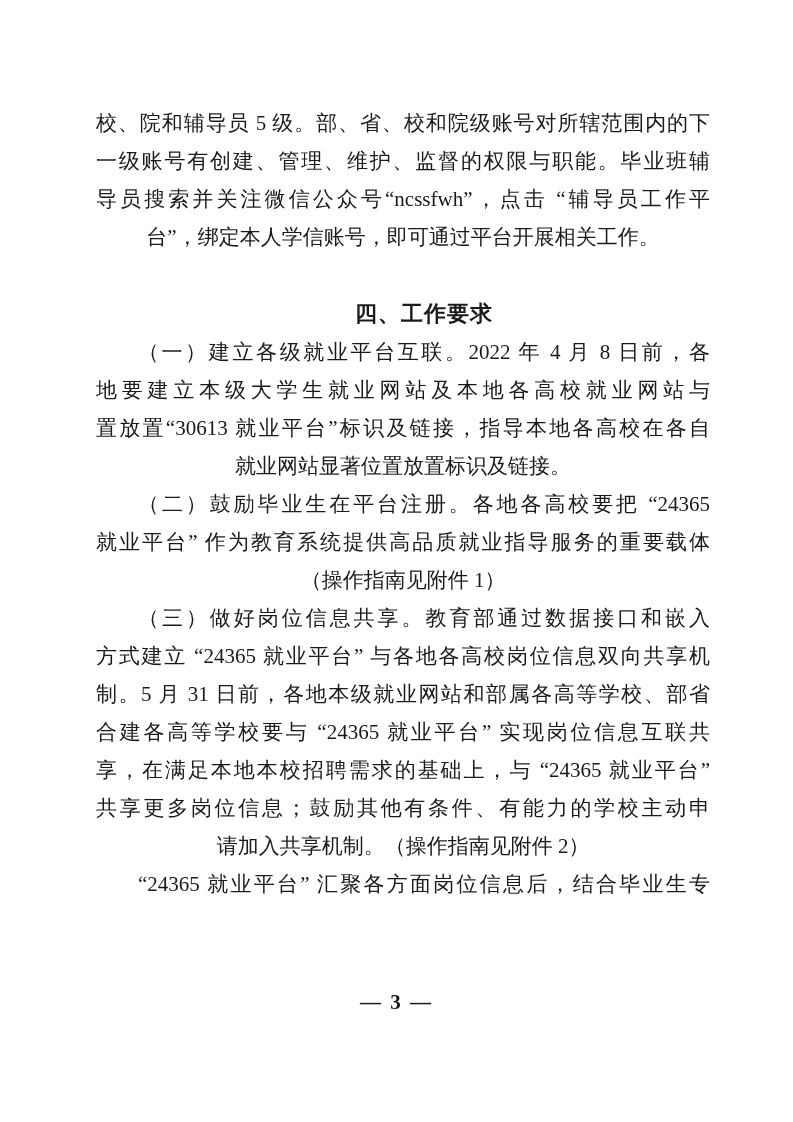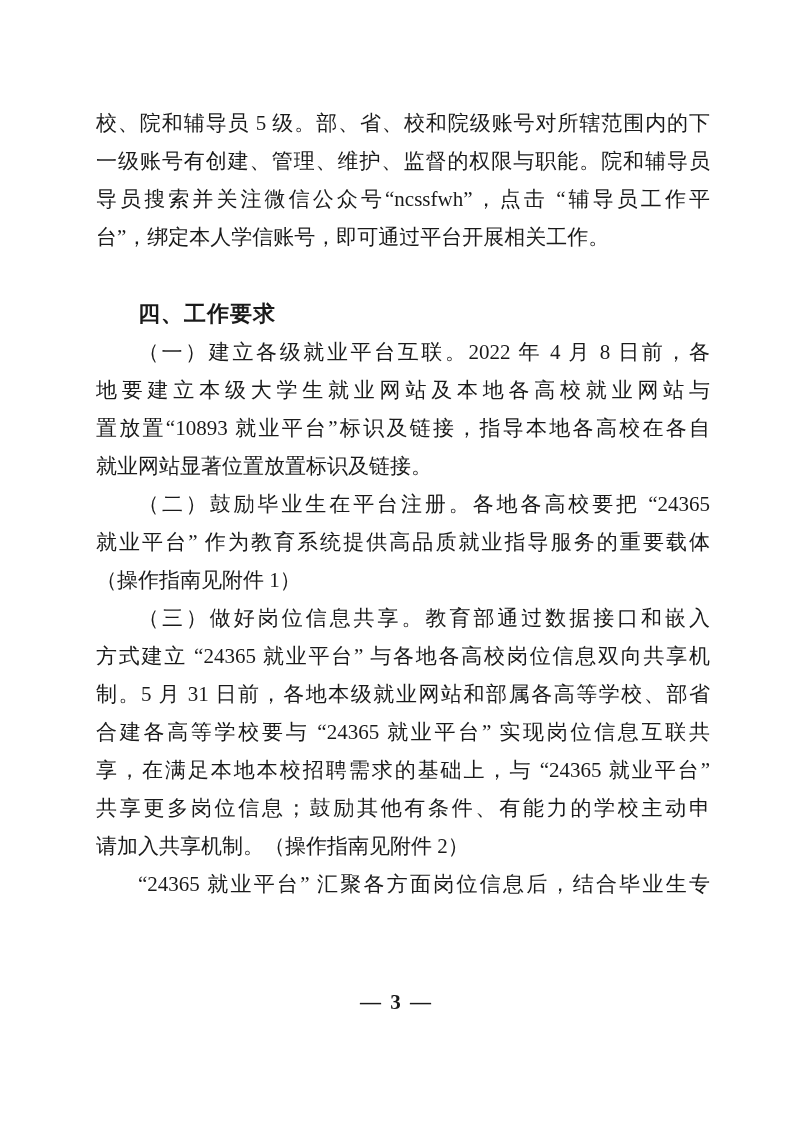--- a/index.html
+++ b/index.html
@@ -20,20 +20,21 @@
     left: 96px;
     top: 104px;
     width: 614px;
   }
   .line {
     height: 38px;
     line-height: 38px;
     font-size: 21px;
     overflow: hidden;
     white-space: normal;
+    text-align: center;
   }
   .line.justify {
     text-align: justify;
     text-align-last: justify;
   }
   .line.indent {
     text-indent: 42px;
   }
   .line.heading {
     font-weight: bold;
@@ -55,27 +56,27 @@
     line-height: 32px;
     font-weight: bold;
     letter-spacing: 2px;
   }
 </style>
 </head>
 <body>
 
 <main class="doc-body">
     <div class="line justify"><span class="body">校、院和辅导员 5 级。部、省、校和院级账号对所辖范围内的下</span></div>
-    <div class="line justify"><span class="body">一级账号有创建、管理、维护、监督的权限与职能。院和辅导员</span></div>
+    <div class="line justify"><span class="body">一级账号有创建、管理、维护、监督的权限与职能。毕业班辅</span></div>
     <div class="line justify"><span class="body">导员搜索并关注微信公众号“ncssfwh”，点击 “辅导员工作平</span></div>
     <div class="line"><span class="body">台”，绑定本人学信账号，即可通过平台开展相关工作。</span></div>
     <div class="line heading indent">四、工作要求</div>
     <div class="line justify indent"><span class="lead">（一）建立各级就业平台互联。</span><span class="body">2022 年 4 月 8 日前，各</span></div>
     <div class="line justify"><span class="body">地要建立本级大学生就业网站及本地各高校就业网站与</span></div>
-    <div class="line justify"><span class="body">置放置“10893 就业平台”标识及链接，指导本地各高校在各自</span></div>
+    <div class="line justify"><span class="body">置放置“30613 就业平台”标识及链接，指导本地各高校在各自</span></div>
     <div class="line"><span class="body">就业网站显著位置放置标识及链接。</span></div>
     <div class="line justify indent"><span class="lead">（二）鼓励毕业生在平台注册。</span><span class="body">各地各高校要把 “24365</span></div>
     <div class="line justify"><span class="body">就业平台” 作为教育系统提供高品质就业指导服务的重要载体</span></div>
     <div class="line"><span class="body">（操作指南见附件 1）</span></div>
     <div class="line justify indent"><span class="lead">（三）做好岗位信息共享。</span><span class="body">教育部通过数据接口和嵌入</span></div>
     <div class="line justify"><span class="body">方式建立 “24365 就业平台” 与各地各高校岗位信息双向共享机</span></div>
     <div class="line justify"><span class="body">制。5 月 31 日前，各地本级就业网站和部属各高等学校、部省</span></div>
     <div class="line justify"><span class="body">合建各高等学校要与 “24365 就业平台” 实现岗位信息互联共</span></div>
     <div class="line justify"><span class="body">享，在满足本地本校招聘需求的基础上，与 “24365 就业平台”</span></div>
     <div class="line justify"><span class="body">共享更多岗位信息；鼓励其他有条件、有能力的学校主动申</span></div>

